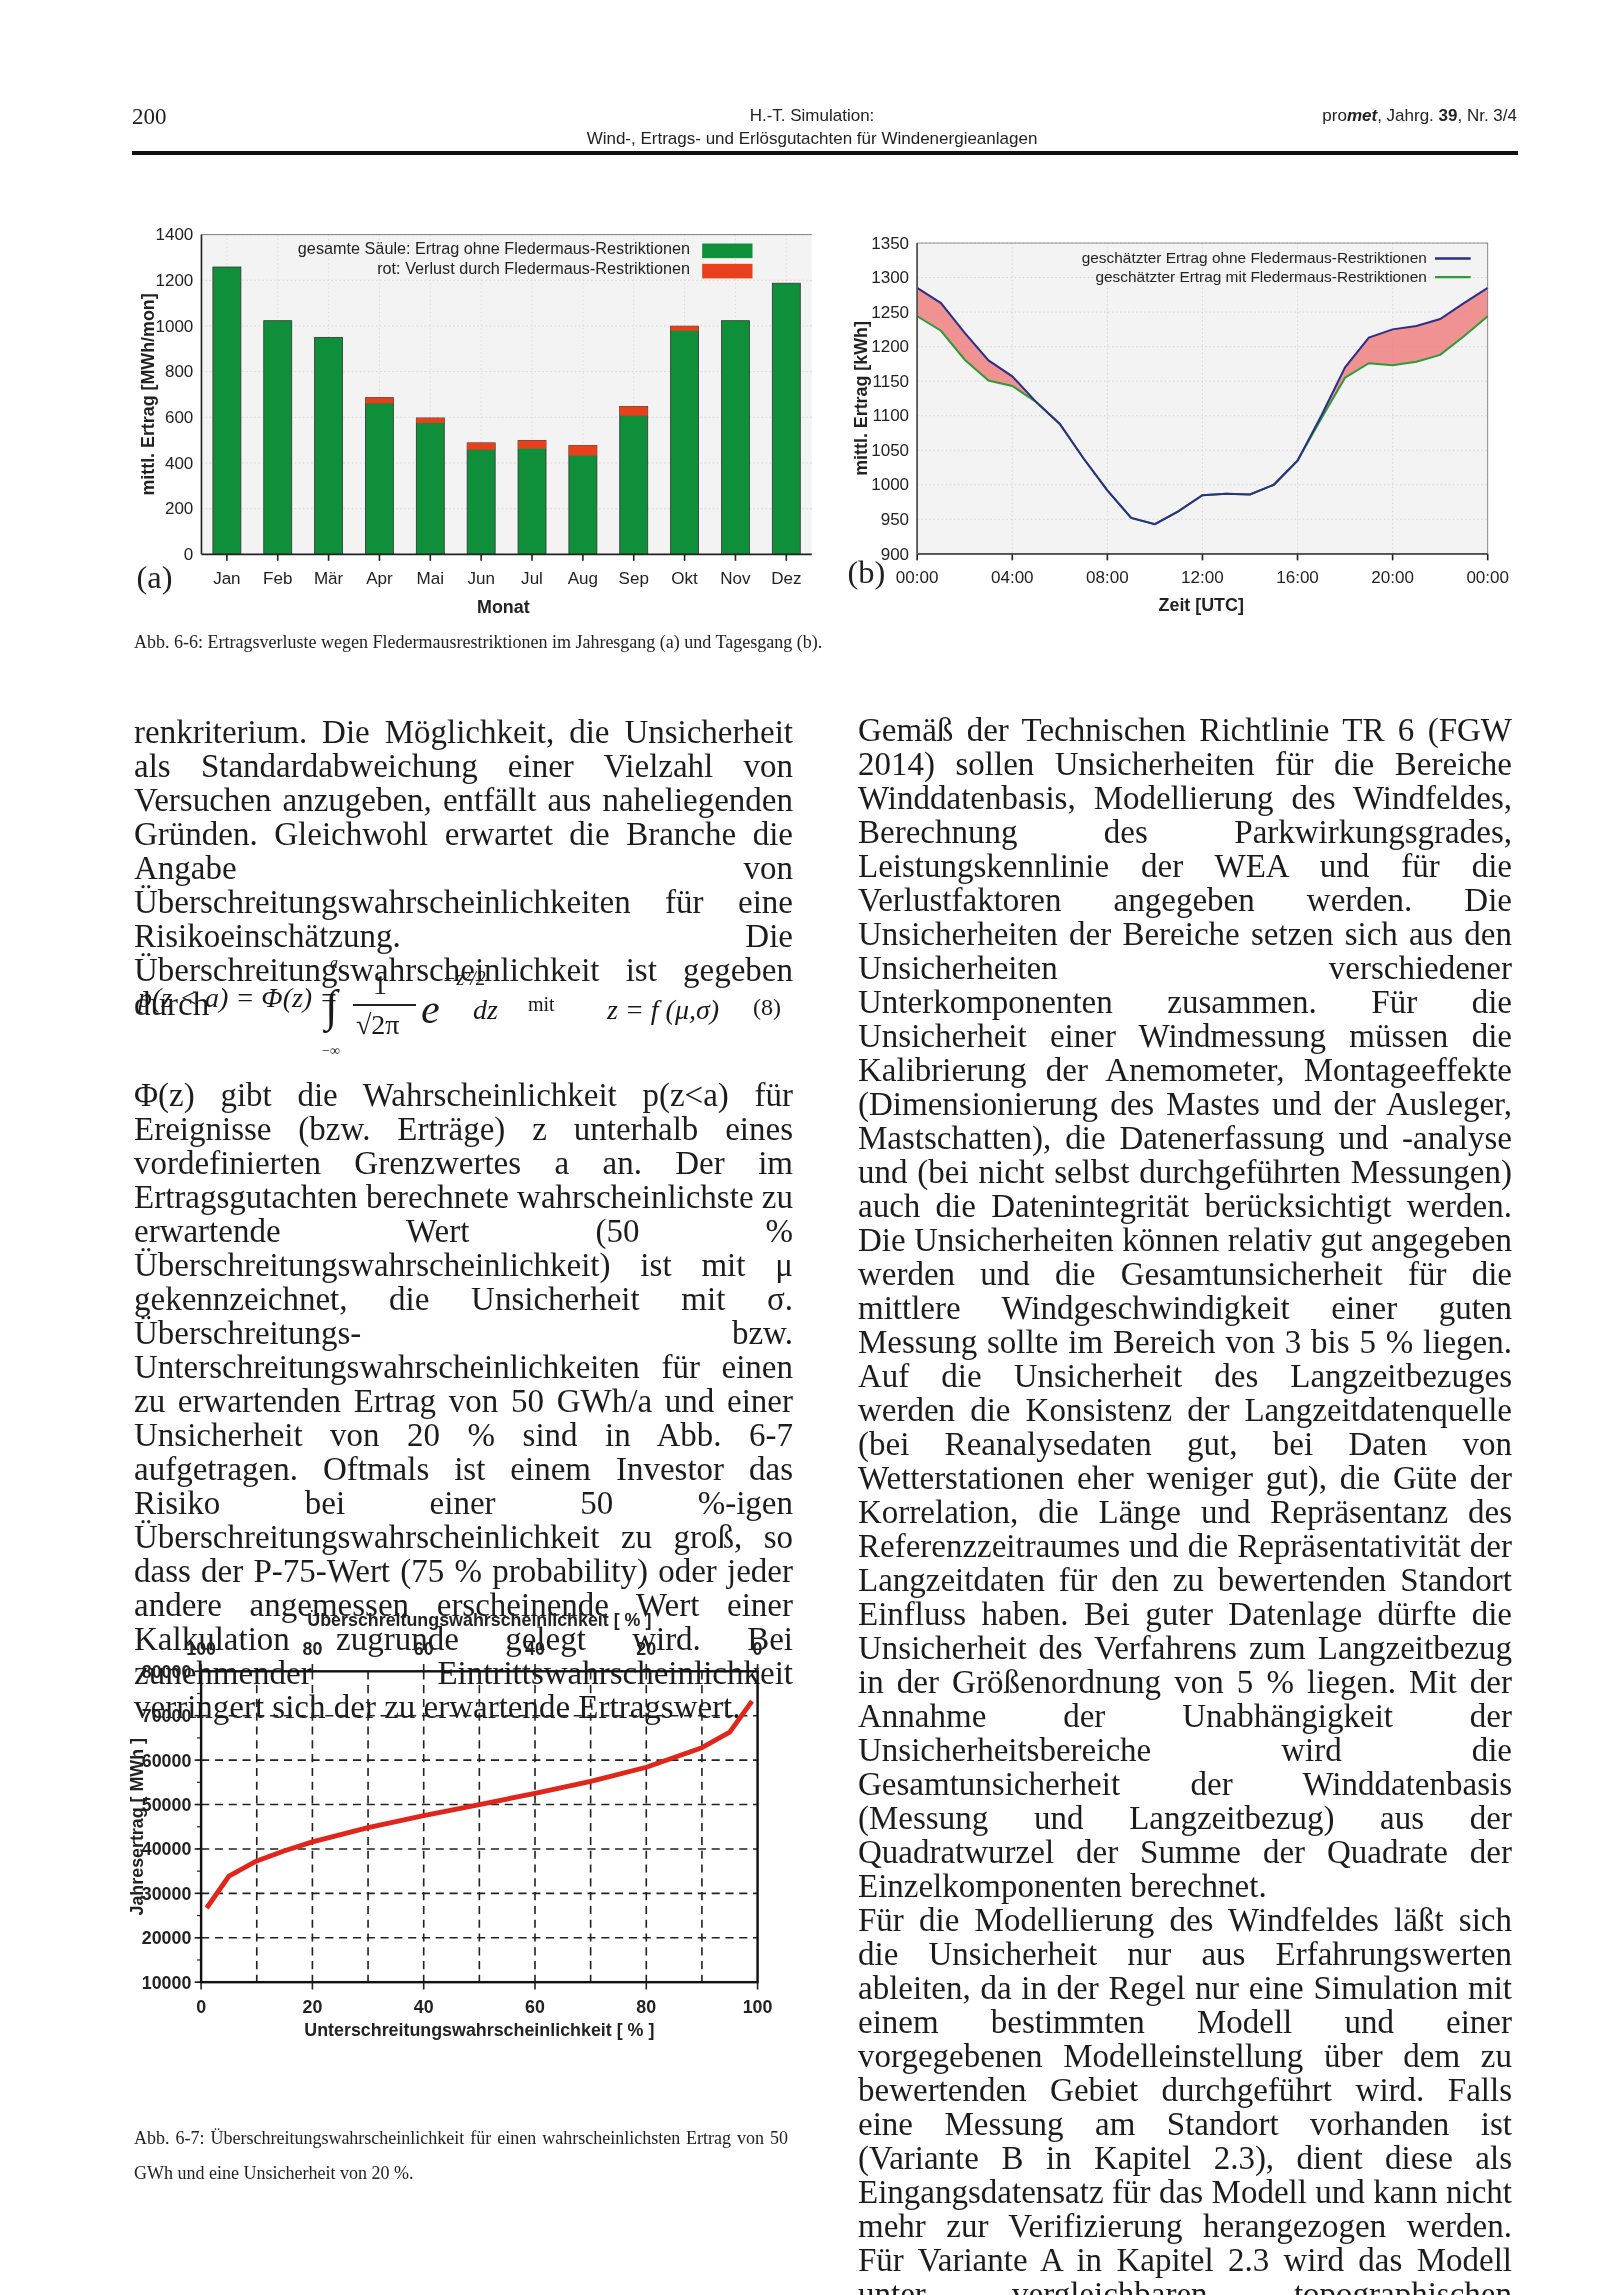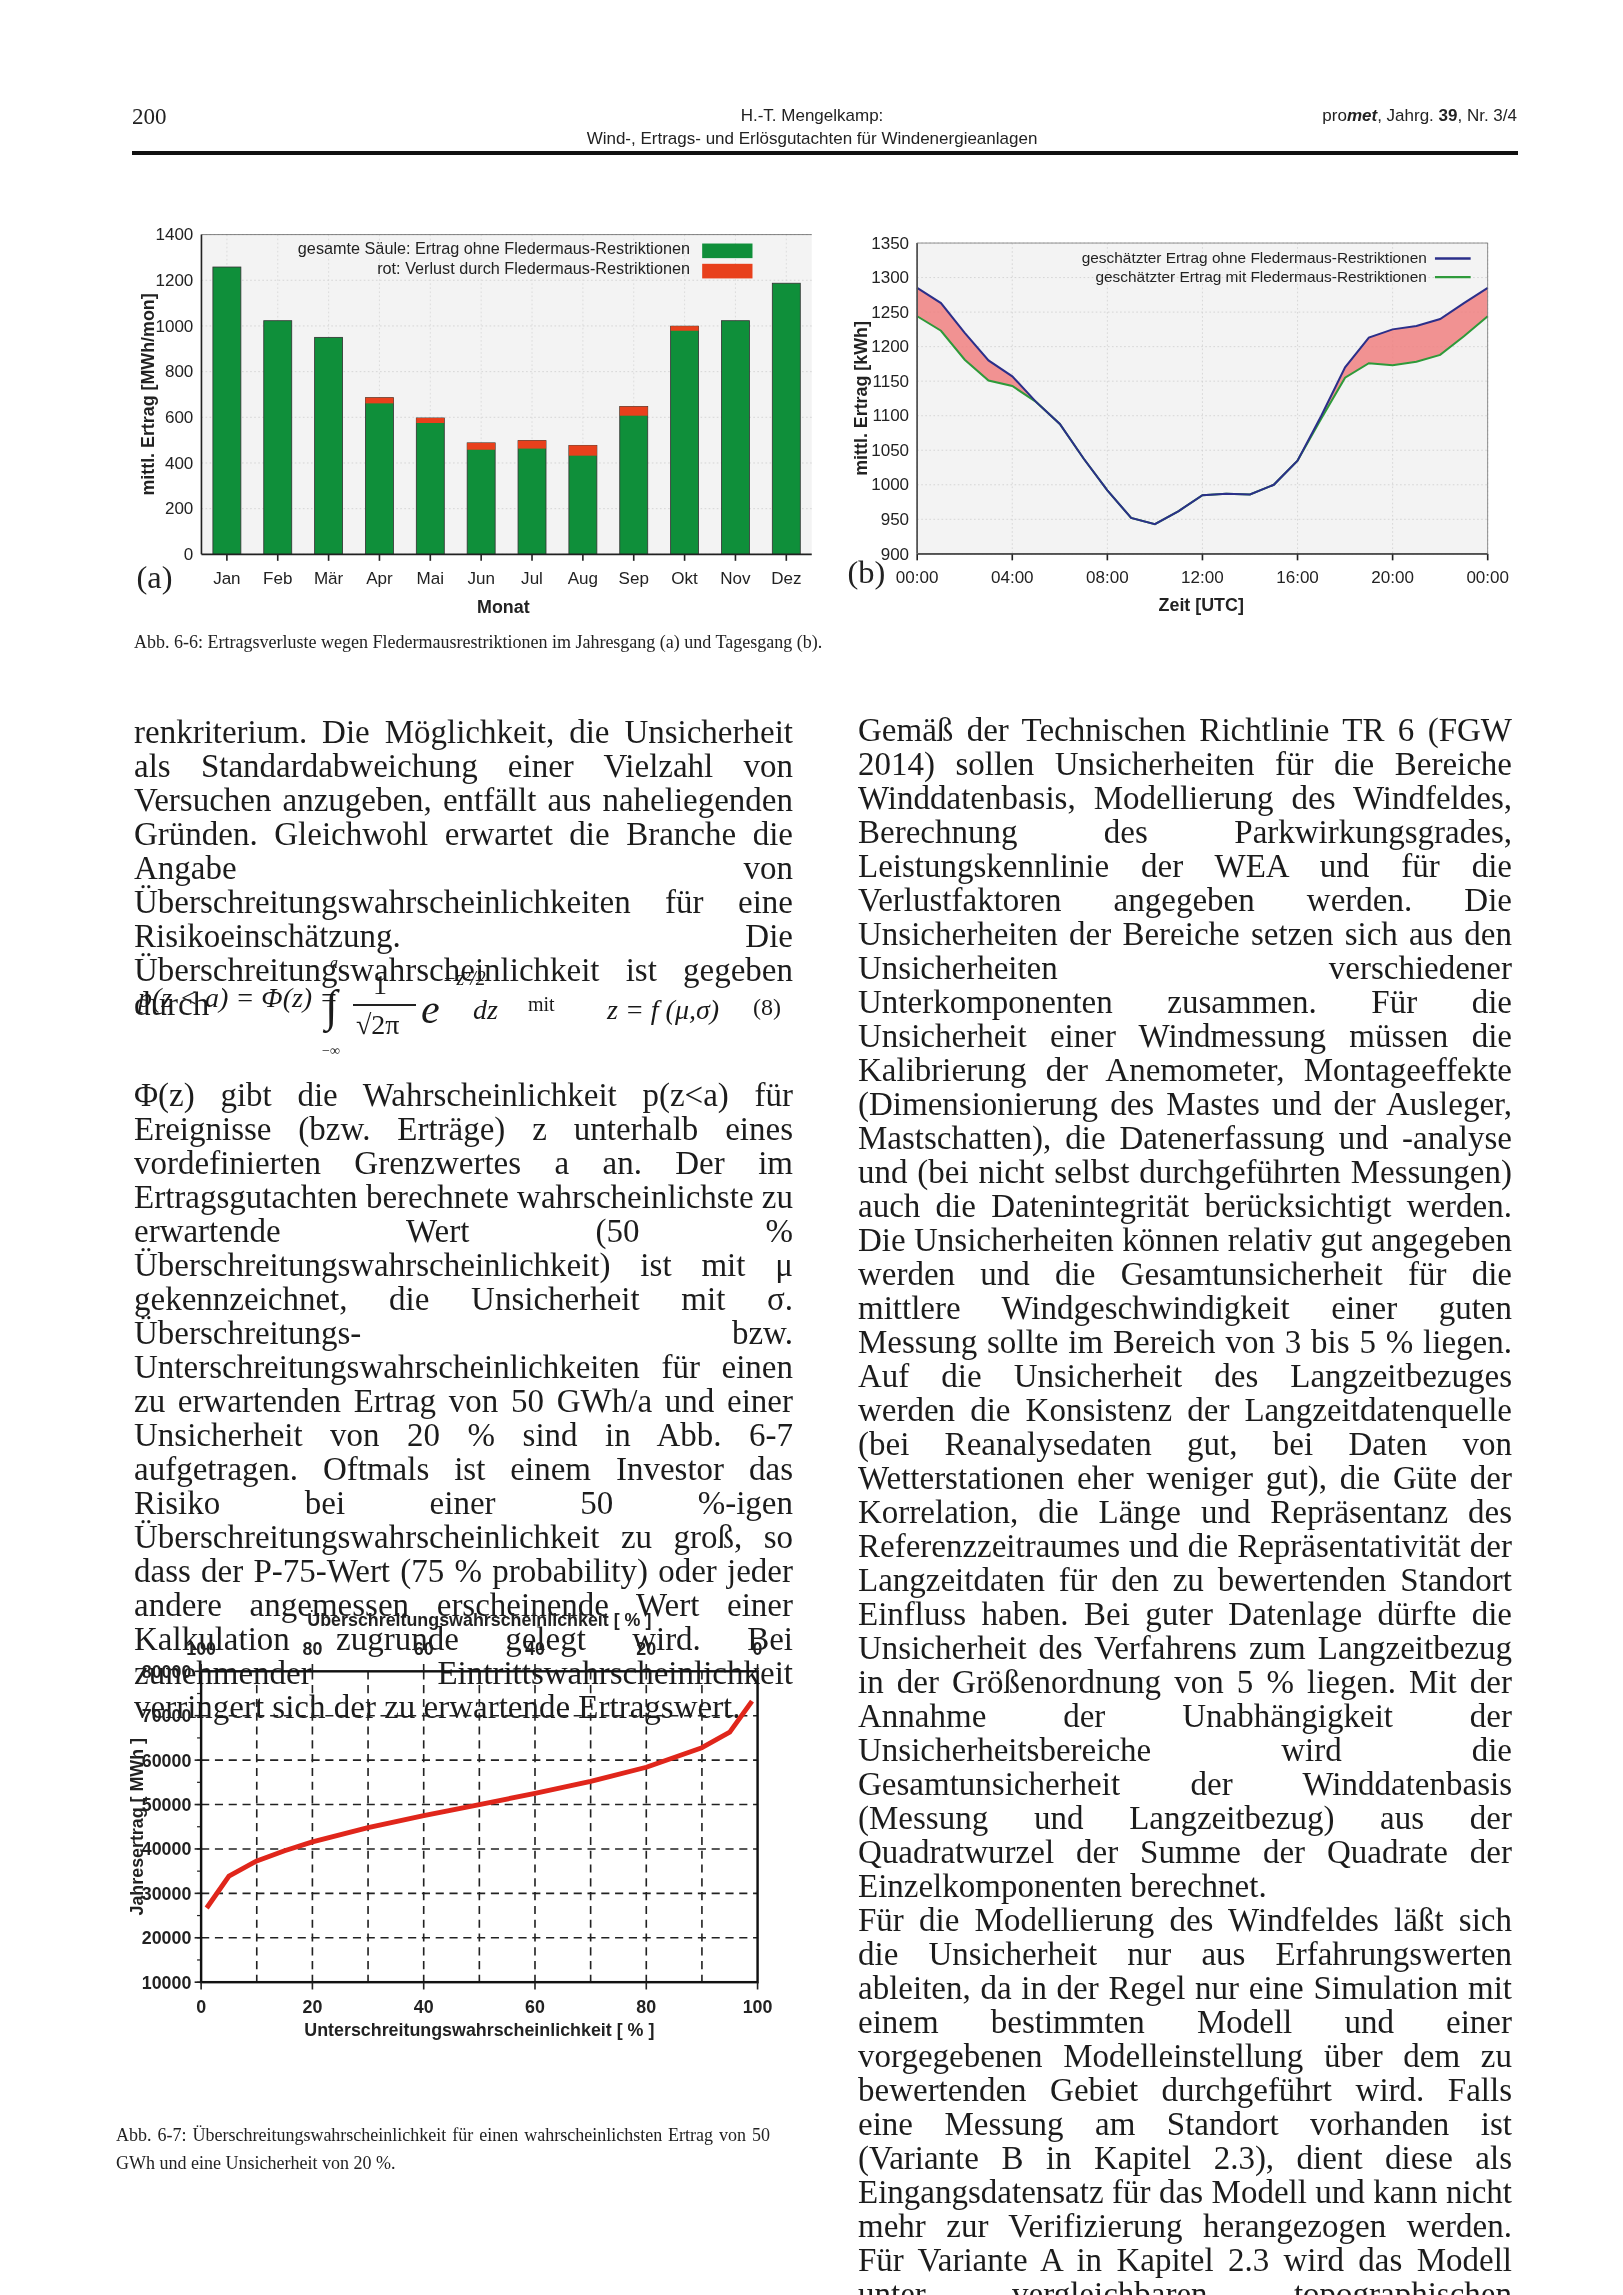--- a/index.html
+++ b/index.html
@@ -20,21 +20,21 @@
   .formula span { position:absolute; white-space:nowrap; }
   .chartbox { position:absolute; }
   svg text { font-family:"Liberation Sans", sans-serif; }
   .panel-label { font-family:"Liberation Serif", serif !important; }
 </style>
 </head>
 <body>
 
 <div class="hdr" id="pg-num">200</div>
 <div class="hdr" id="hdr-center">
-  <div>H.-T. Mengelkamp:</div>
+  <div>H.-T. Simulation:</div>
   <div>Wind-, Ertrags- und Erlösgutachten für  Windenergieanlagen</div>
 </div>
 <div class="hdr" id="hdr-right"><span>pro</span><b style="font-style:italic">met</b><span>, Jahrg. </span><b>39</b><span>, Nr. 3/4</span></div>
 <div id="hdr-rule"></div>
 
 <div class="chartbox" style="left:130px;top:207px;">
   <svg id="svg-a" width="698" height="422" viewBox="0 0 860 520">
       <rect x="88" y="34" width="752" height="394" fill="#f3f3f3"></rect>
       <line x1="88" x2="840" y1="428" y2="428" stroke="#cfcfcf" stroke-dasharray="2,3"></line>
       <text x="78" y="435" text-anchor="end" font-size="21" fill="#222">0</text>
@@ -278,19 +278,19 @@
       <line x1="773" x2="773" y1="461" y2="470" stroke="#222" stroke-width="2"></line>
       <text x="773" y="499" text-anchor="middle" font-size="22" font-weight="bold" fill="#222">100</text>
       <line x1="773" x2="773" y1="69" y2="78" stroke="#222" stroke-width="2"></line>
       <text x="773" y="58" text-anchor="middle" font-size="22" font-weight="bold" fill="#222">0</text>
       <polyline points="94.27579999999998,369.62714285714287 121.69900000000001,330.23285714285714 155.978,311.63 190.25699999999998,299.04571428571427 224.536,288.10285714285715 293.09399999999994,270.5942857142857 361.652,255.82142857142858 430.21,242.14285714285717 498.7679999999999,228.46428571428572 567.3259999999999,213.6914285714286 635.884,196.18285714285713 704.4419999999999,172.1085714285714 738.7209999999999,152.95857142857142 766.1442,114.65857142857146" fill="none" stroke="#e0261b" stroke-width="6" stroke-linejoin="round"></polyline>
       <text x="430.21" y="22" text-anchor="middle" font-size="22" font-weight="bold" fill="#222">Überschreitungswahrscheinlichkeit [ % ]</text>
       <text x="430.21" y="527" text-anchor="middle" font-size="22" font-weight="bold" fill="#222">Unterschreitungswahrscheinlichkeit [ % ]</text>
       <text x="16" y="269.5" text-anchor="middle" font-size="22" font-weight="bold" fill="#222" transform="rotate(-90 16 269.5)">Jahresertrag [ MWh ]</text>
     </svg>
 </div>
-<div class="caption" style="left:116px;top:2121px;width:654px;line-height:28px;text-align:justify;">Abb. 6-7: Überschreitungswahrscheinlichkeit für einen wahrscheinlichsten Ertrag von 50 GWh und eine Unsicherheit von 20 %.</div>
+<div class="caption" style="left:134px;top:2121px;width:654px;line-height:35px;text-align:justify;">Abb. 6-7: Überschreitungswahrscheinlichkeit für einen wahrscheinlichsten Ertrag von 50 GWh und eine Unsicherheit von 20 %.</div>
 
 <div class="col" id="col-right">
   <p>Gemäß der Technischen Richtlinie TR 6 (FGW 2014) sollen Unsicherheiten für die Bereiche Winddatenbasis, Modellierung des Windfeldes, Berechnung des Parkwirkungsgrades, Leistungskennlinie der WEA und für die Verlustfaktoren angegeben werden. Die Unsicherheiten der Bereiche setzen sich aus den Unsicherheiten verschiedener Unterkomponenten zusammen. Für die Unsicherheit einer Windmessung müssen die Kalibrierung der Anemometer, Montageeffekte (Dimensionierung des Mastes und der Ausleger, Mastschatten), die Datenerfassung und -analyse und (bei nicht selbst durchgeführten Messungen) auch die Datenintegrität berücksichtigt werden. Die Unsicherheiten können relativ gut angegeben werden und die Gesamtunsicherheit für die mittlere Windgeschwindigkeit einer guten Messung sollte im Bereich von 3 bis 5 % liegen. Auf die Unsicherheit des Langzeitbezuges werden die Konsistenz der Langzeitdatenquelle (bei Reanalysedaten gut, bei Daten von Wetterstationen eher weniger gut), die Güte der Korrelation, die Länge und Repräsentanz des Referenzzeitraumes und die Repräsentativität der Langzeitdaten für den zu bewertenden Standort Einfluss haben. Bei guter Datenlage dürfte die Unsicherheit des Verfahrens zum Langzeitbezug in der Größenordnung von 5 % liegen. Mit der Annahme der Unabhängigkeit der Unsicherheitsbereiche wird die Gesamtunsicherheit der Winddatenbasis (Messung und Langzeitbezug) aus der Quadratwurzel der Summe der Quadrate der Einzelkomponenten berechnet.</p>
   <p>Für die Modellierung des Windfeldes läßt sich die Unsicherheit nur aus Erfahrungswerten ableiten, da in der Regel nur eine Simulation mit einem bestimmten Modell und einer vorgegebenen Modelleinstellung über dem zu bewertenden Gebiet durchgeführt wird. Falls eine Messung am Standort vorhanden ist (Variante B in Kapitel 2.3), dient diese als Eingangsdatensatz für das Modell und kann nicht mehr zur Verifizierung herangezogen werden. Für Variante A in Kapitel 2.3 wird das Modell unter vergleichbaren topographischen Gegebenheiten mit den Daten bereits bestehender Windenergieanlagen an anderen Standorten geprüft. Inwieweit die Unsicherheit einer Modellsimulation von einem Standort auf einen anderen übertragbar ist, ist nicht unmittelbar offensichtlich. Auf Erfahrungswerten beruhend sollte nach der Technischen Richtlinie TR6</p>
 </div>
 
 
 </body></html>

